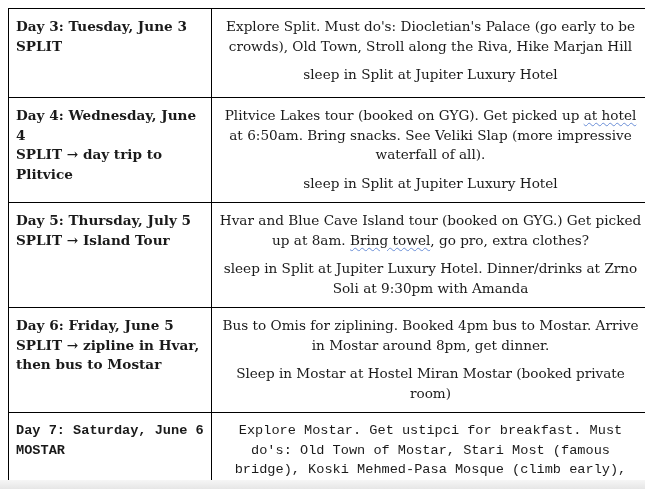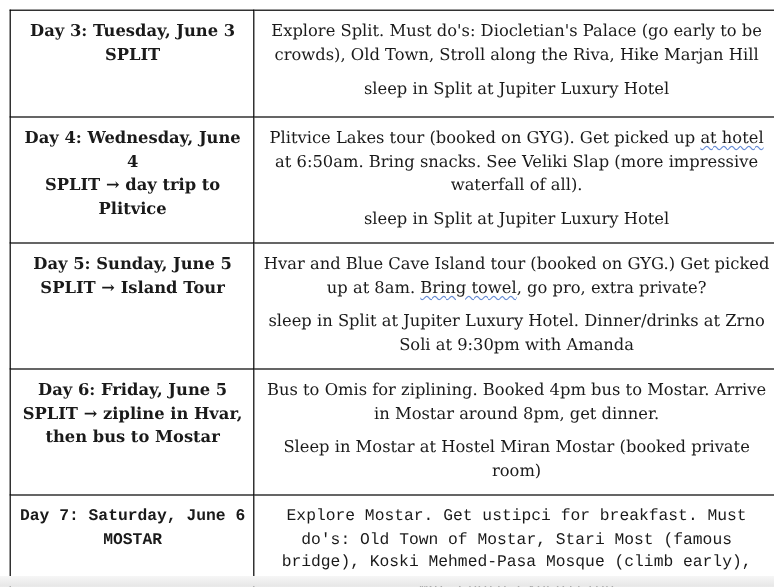--- a/index.html
+++ b/index.html
@@ -40,21 +40,21 @@
     }
     td.day-cell {
       width: 189px;
       font-weight: bold;
       font-size: 14.2px;
       line-height: 19.5px;
     }
     td.plan-cell {
       width: 423px;
     }
-    .day-line { display: block; text-align: center; }
+    .day-line { display: block; }
     .para { display: block; text-align: center; }
     .para + .para { margin-top: 9px; }
     .squiggle {
       text-decoration: underline wavy #6a8ed6;
       text-decoration-thickness: 1px;
       text-underline-offset: 2px;
       margin-top: 32px;
     }
     tr.r1 td { height: 80px; }
     tr.r2 td { height: 96px; }
@@ -94,25 +94,25 @@
           <span class="day-line">SPLIT → day trip to Plitvice</span>
         </td>
         <td class="plan-cell">
           <span class="para"><span>Plitvice Lakes tour (booked on GYG). Get picked up </span><span class="squiggle">at hotel</span><span> at 6:50am. Bring snacks. See Veliki Slap (more impressive waterfall of all).</span></span>
           <span class="para">sleep in Split at Jupiter Luxury Hotel</span>
         </td>
       </tr>
 
       <tr class="r3">
         <td class="day-cell">
-          <span class="day-line">Day 5: Sunday, June 5</span>
+          <span class="day-line">Day 5: Thursday, July 5</span>
           <span class="day-line">SPLIT → Island Tour</span>
         </td>
         <td class="plan-cell">
-          <span class="para"><span>Hvar and Blue Cave Island tour (booked on GYG.) Get picked up at 8am. </span><span class="squiggle">Bring towel</span><span>, go pro, extra private?</span></span>
+          <span class="para"><span>Hvar and Blue Cave Island tour (booked on GYG.) Get picked up at 8am. </span><span class="squiggle">Bring towel</span><span>, go pro, extra clothes?</span></span>
           <span class="para">sleep in Split at Jupiter Luxury Hotel. Dinner/drinks at Zrno Soli at 9:30pm with Amanda</span>
         </td>
       </tr>
 
       <tr class="r4">
         <td class="day-cell">
           <span class="day-line">Day 6: Friday, June 5</span>
           <span class="day-line">SPLIT → zipline in Hvar, then bus to Mostar</span>
         </td>
         <td class="plan-cell">

